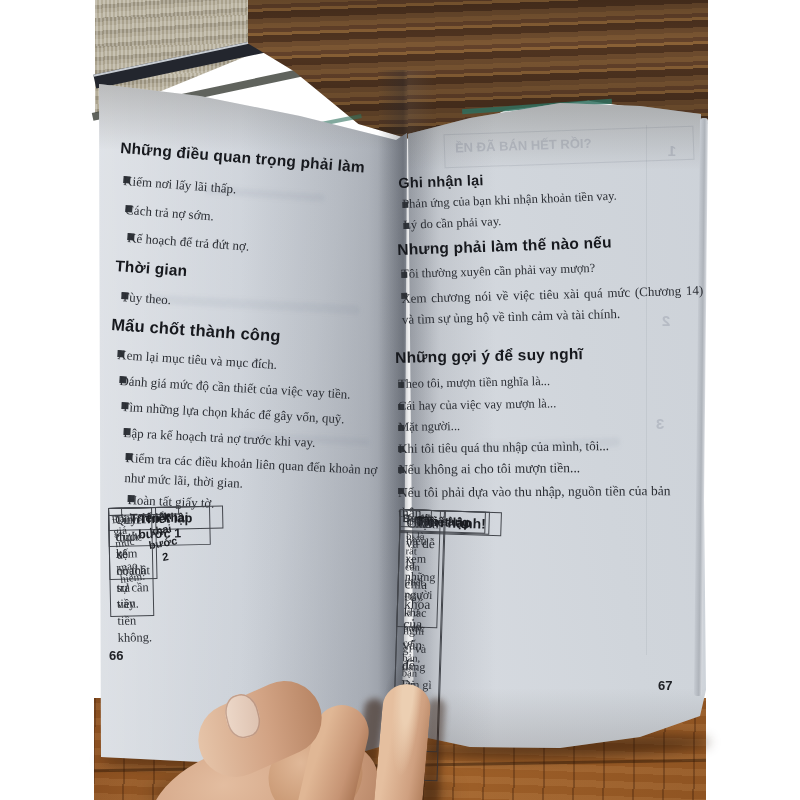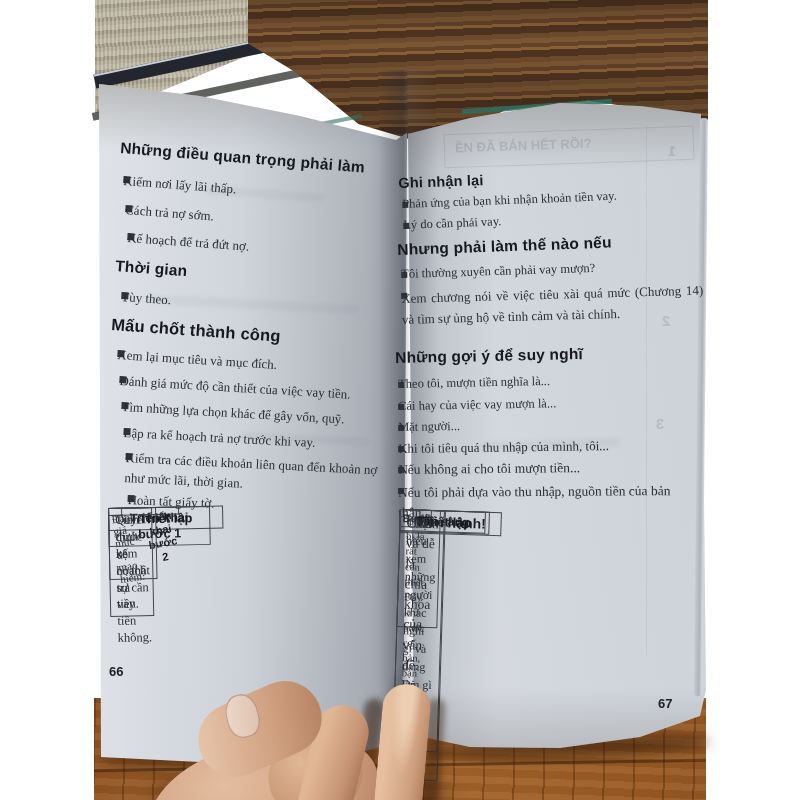--- a/index.html
+++ b/index.html
@@ -202,21 +202,21 @@
     <tr>
       <td style="font-size:12.5px;line-height:1.35;height:72px;">Quyết định xem có thật sự cần vay tiền không.</td>
       <td style="font-size:12.5px;line-height:1.35;">Tính trước kế hoạch trả tiền.</td>
       <td>
             <span class="curlcell">Đánh giá mức độ mạo hiểm.</span>
           </td>
     </tr>
   </tbody>
     </table>
 
-  <div class="pageno" style="left:109px;top:664px;">66</div>
+  <div class="pageno" style="left:109px;top:648px;">66</div>
 
   <div class="txt h" style="left:398px;top:175px;font-size:14.5px;transform:rotate(-2deg);">Ghi nhận lại</div>
   <div class="txt row" style="left:402px;top:197px;width:300px;transform:rotate(-2.2deg);">
     <span class="sq sm"></span>
     <span class="t" style="font-size:12.5px;">Phản ứng của bạn khi nhận khoản tiền vay.</span>
   </div>
   <div class="txt row" style="left:403px;top:218px;width:300px;transform:rotate(-2.2deg);">
     <span class="sq sm"></span>
     <span class="t" style="font-size:12.5px;">Lý do cần phải vay.</span>
   </div>
@@ -266,21 +266,21 @@
       <th style="width:102px;font-size:14px;">Tiến hành!</th>
     </tr>
     <tr>
       <td style="font-size:10.5px;line-height:1.45;height:118px;vertical-align:top;">Chuẩn bị là rất cần thiết. Đây là 3 bước cơ bản, bạn hãy thêm vào những bước còn lại.</td>
       <td style="font-size:12px;line-height:1.5;vertical-align:top;">Tìm hiểu xem những người khác nghĩ gì và đang làm gì về đề tài này.</td>
       <td style="font-size:13.5px;line-height:1.5;">Chậm và dễ là chìa khóa của vấn đề. Đi từng bước 1 thôi.</td>
     </tr>
   </tbody>
     </table>
 
-  <div class="pageno" style="left:658px;top:696px;">67</div>
+  <div class="pageno" style="left:658px;top:678px;">67</div>
 
   <div class="gap-shadow" style="left:296px;top:716px;width:24px;height:130px;transform:rotate(14deg);"></div>
   <div class="gap-shadow" style="left:357px;top:698px;width:20px;height:140px;transform:rotate(7deg);"></div>
   <div class="gap-shadow" style="left:424px;top:698px;width:18px;height:115px;transform:rotate(4deg);opacity:.8;"></div>
   <div class="hand palm"></div>
   <div class="hand knuckle"></div>
   <div class="hand finger-mid"></div>
   <div class="hand finger-index"></div>
   <div class="hand thumb"></div>
   <div class="hand nail"></div>

